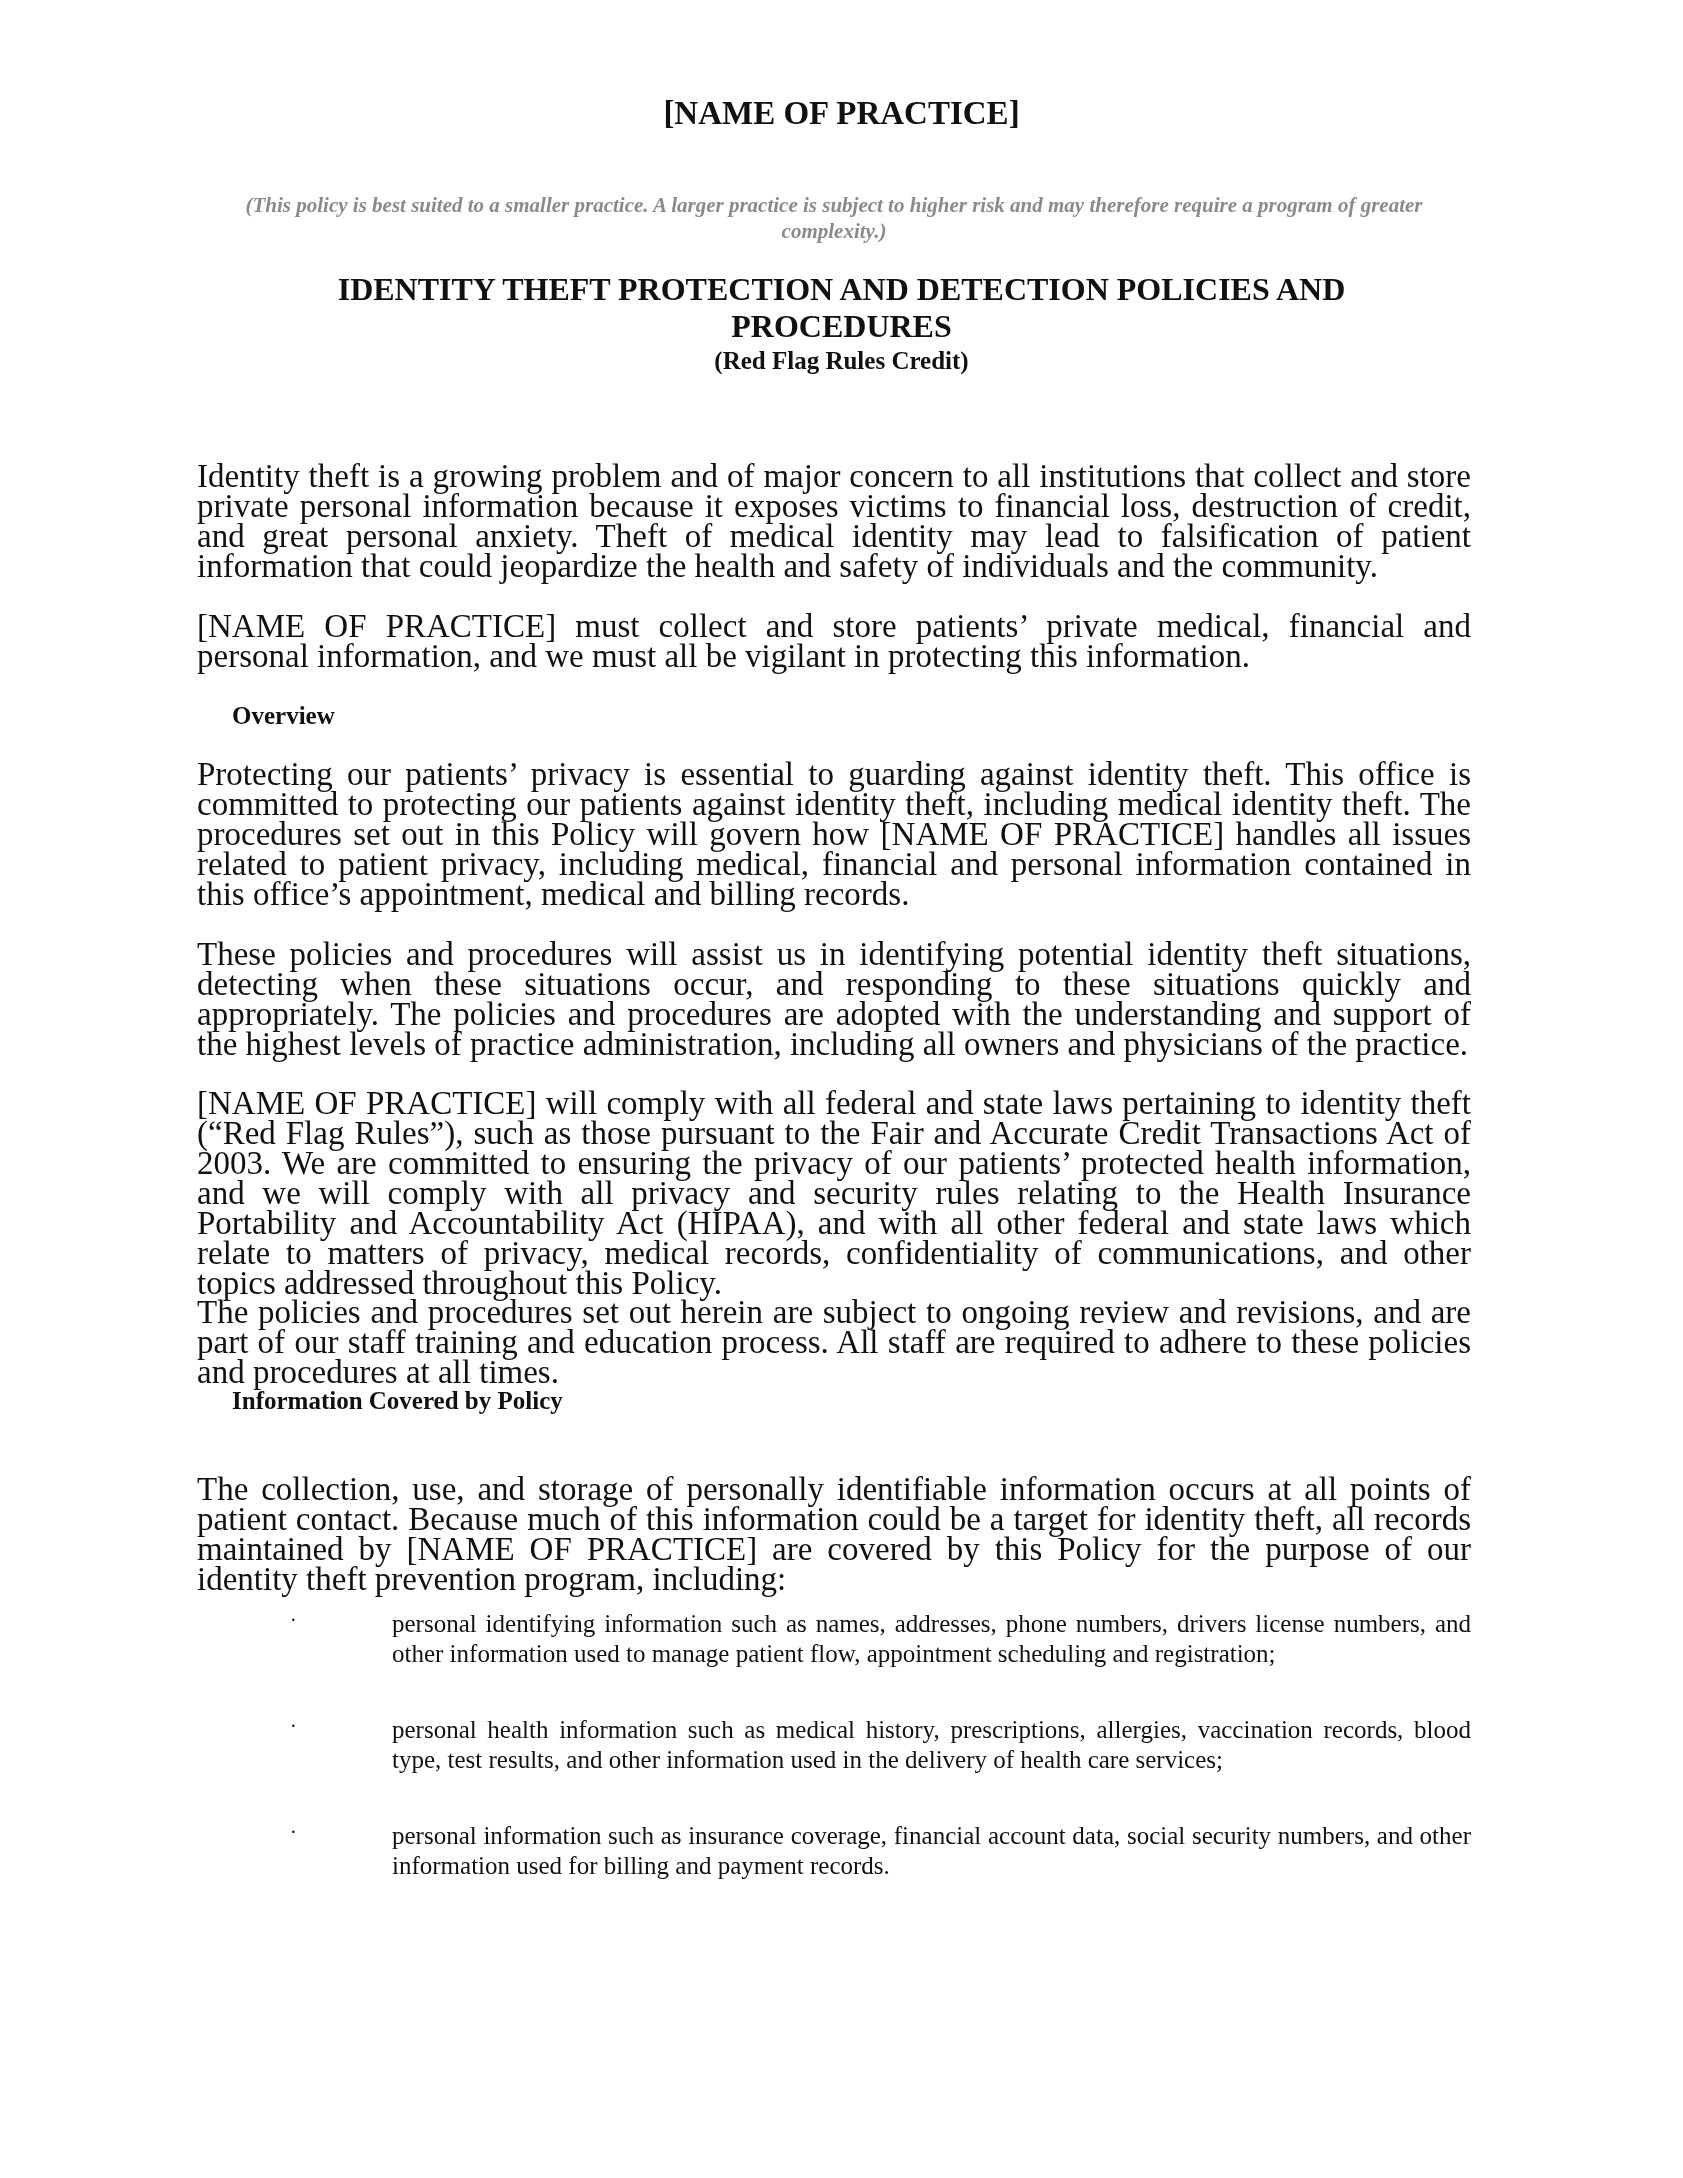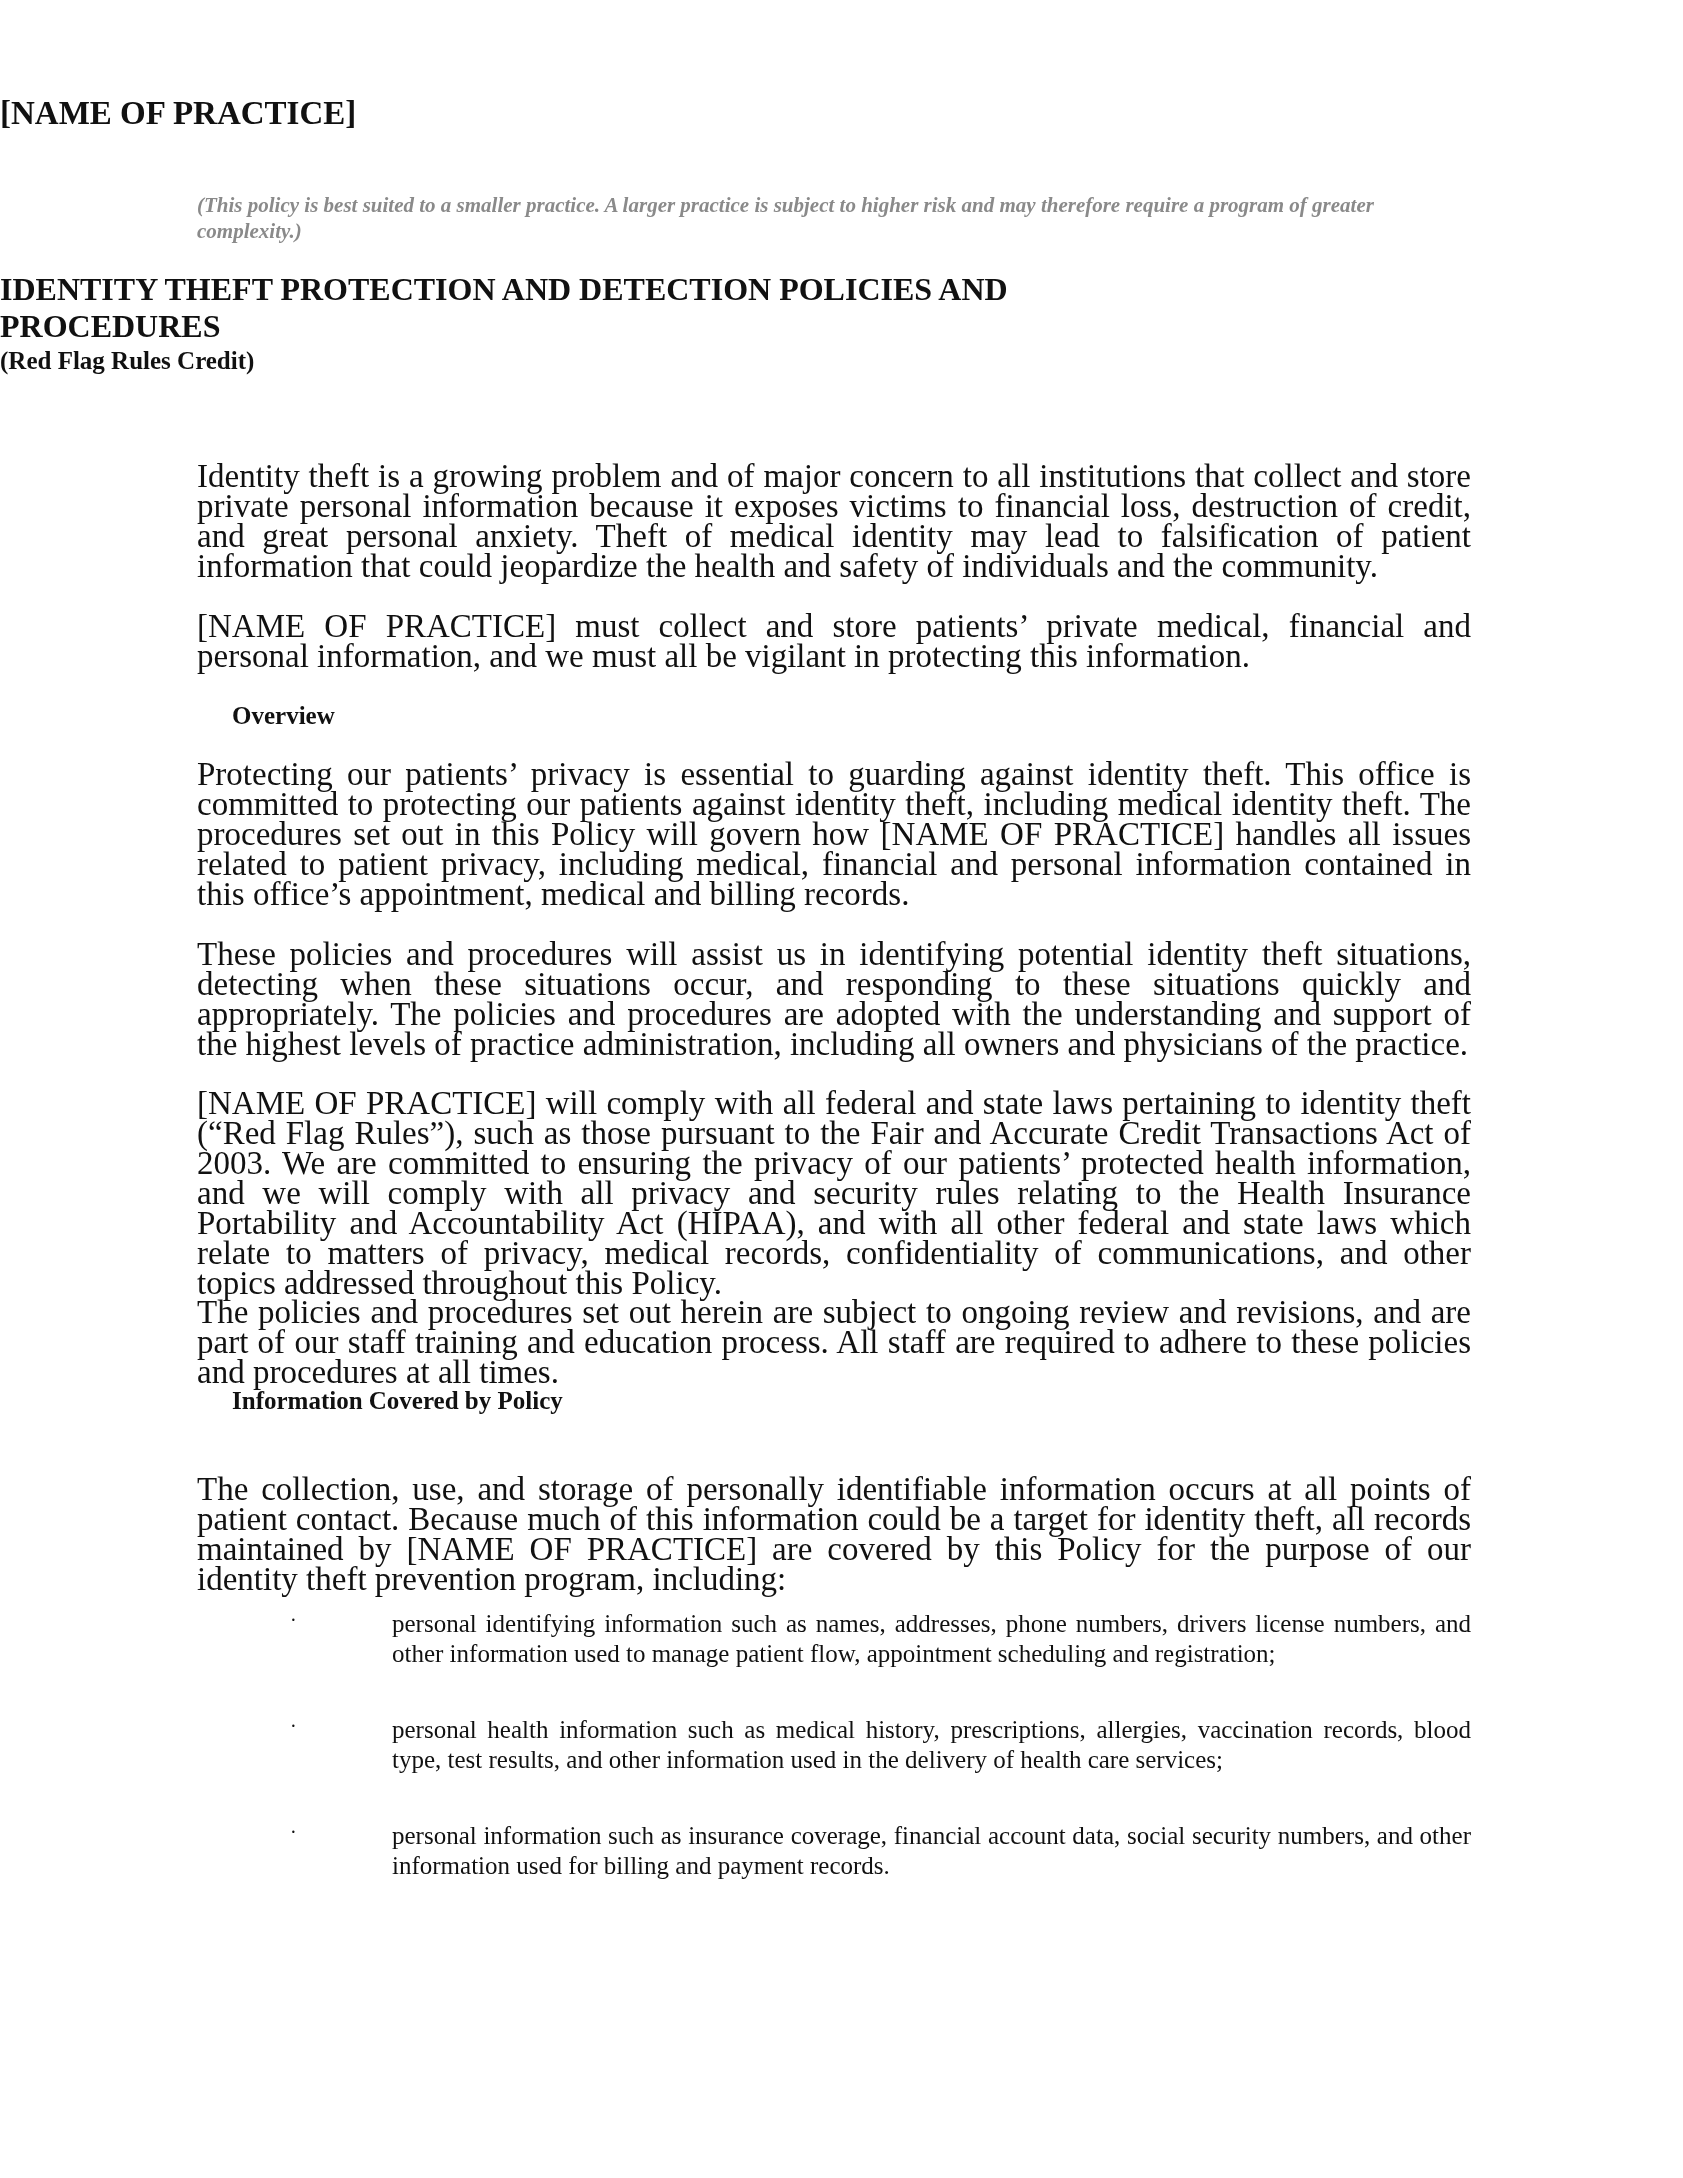--- a/index.html
+++ b/index.html
@@ -1,23 +1,23 @@
 <!DOCTYPE html>
 <html><head>
 <meta charset="utf-8">
 <style>
   html, body { margin: 0; padding: 0; background: #ffffff; }
   body { width: 1683px; height: 2178px; position: relative; overflow: hidden;
          font-family: "Liberation Serif", "DejaVu Serif", serif; color: #111; }
   .page { position: absolute; left: 0; top: 0; width: 1683px; height: 2178px; background: #fff; }
   .abs { position: absolute; }
-  .center { left: 0; width: 1683px; text-align: left; }
+  .center { left: 0; width: 1683px; text-align: center; }
   .practice-name { top: 95px; font-size: 33px; font-weight: bold; }
   .note { left: 197px; width: 1274px; top: 192px; font-size: 21px; font-style: italic;
-          font-weight: bold; color: #8a8a8a; line-height: 26px; }
+          font-weight: bold; color: #8a8a8a; line-height: 26px; text-align: center; }
   .doc-title { top: 271px; font-size: 32px; font-weight: bold; line-height: 37px; }
   .doc-subtitle { top: 347px; font-size: 25px; font-weight: bold; }
   .para { left: 197px; width: 1274px; font-size: 33px; line-height: 30px;
           text-align: justify; }
   .heading { left: 197px; font-size: 25px; font-weight: bold; margin-left: 35px; }
   .bullet-dot { left: 290px; font-size: 20px; }
   .bullet-text { left: 392px; width: 1079px; font-size: 25px; line-height: 30px; text-align: justify; }
 </style>
 </head>
 <body>

